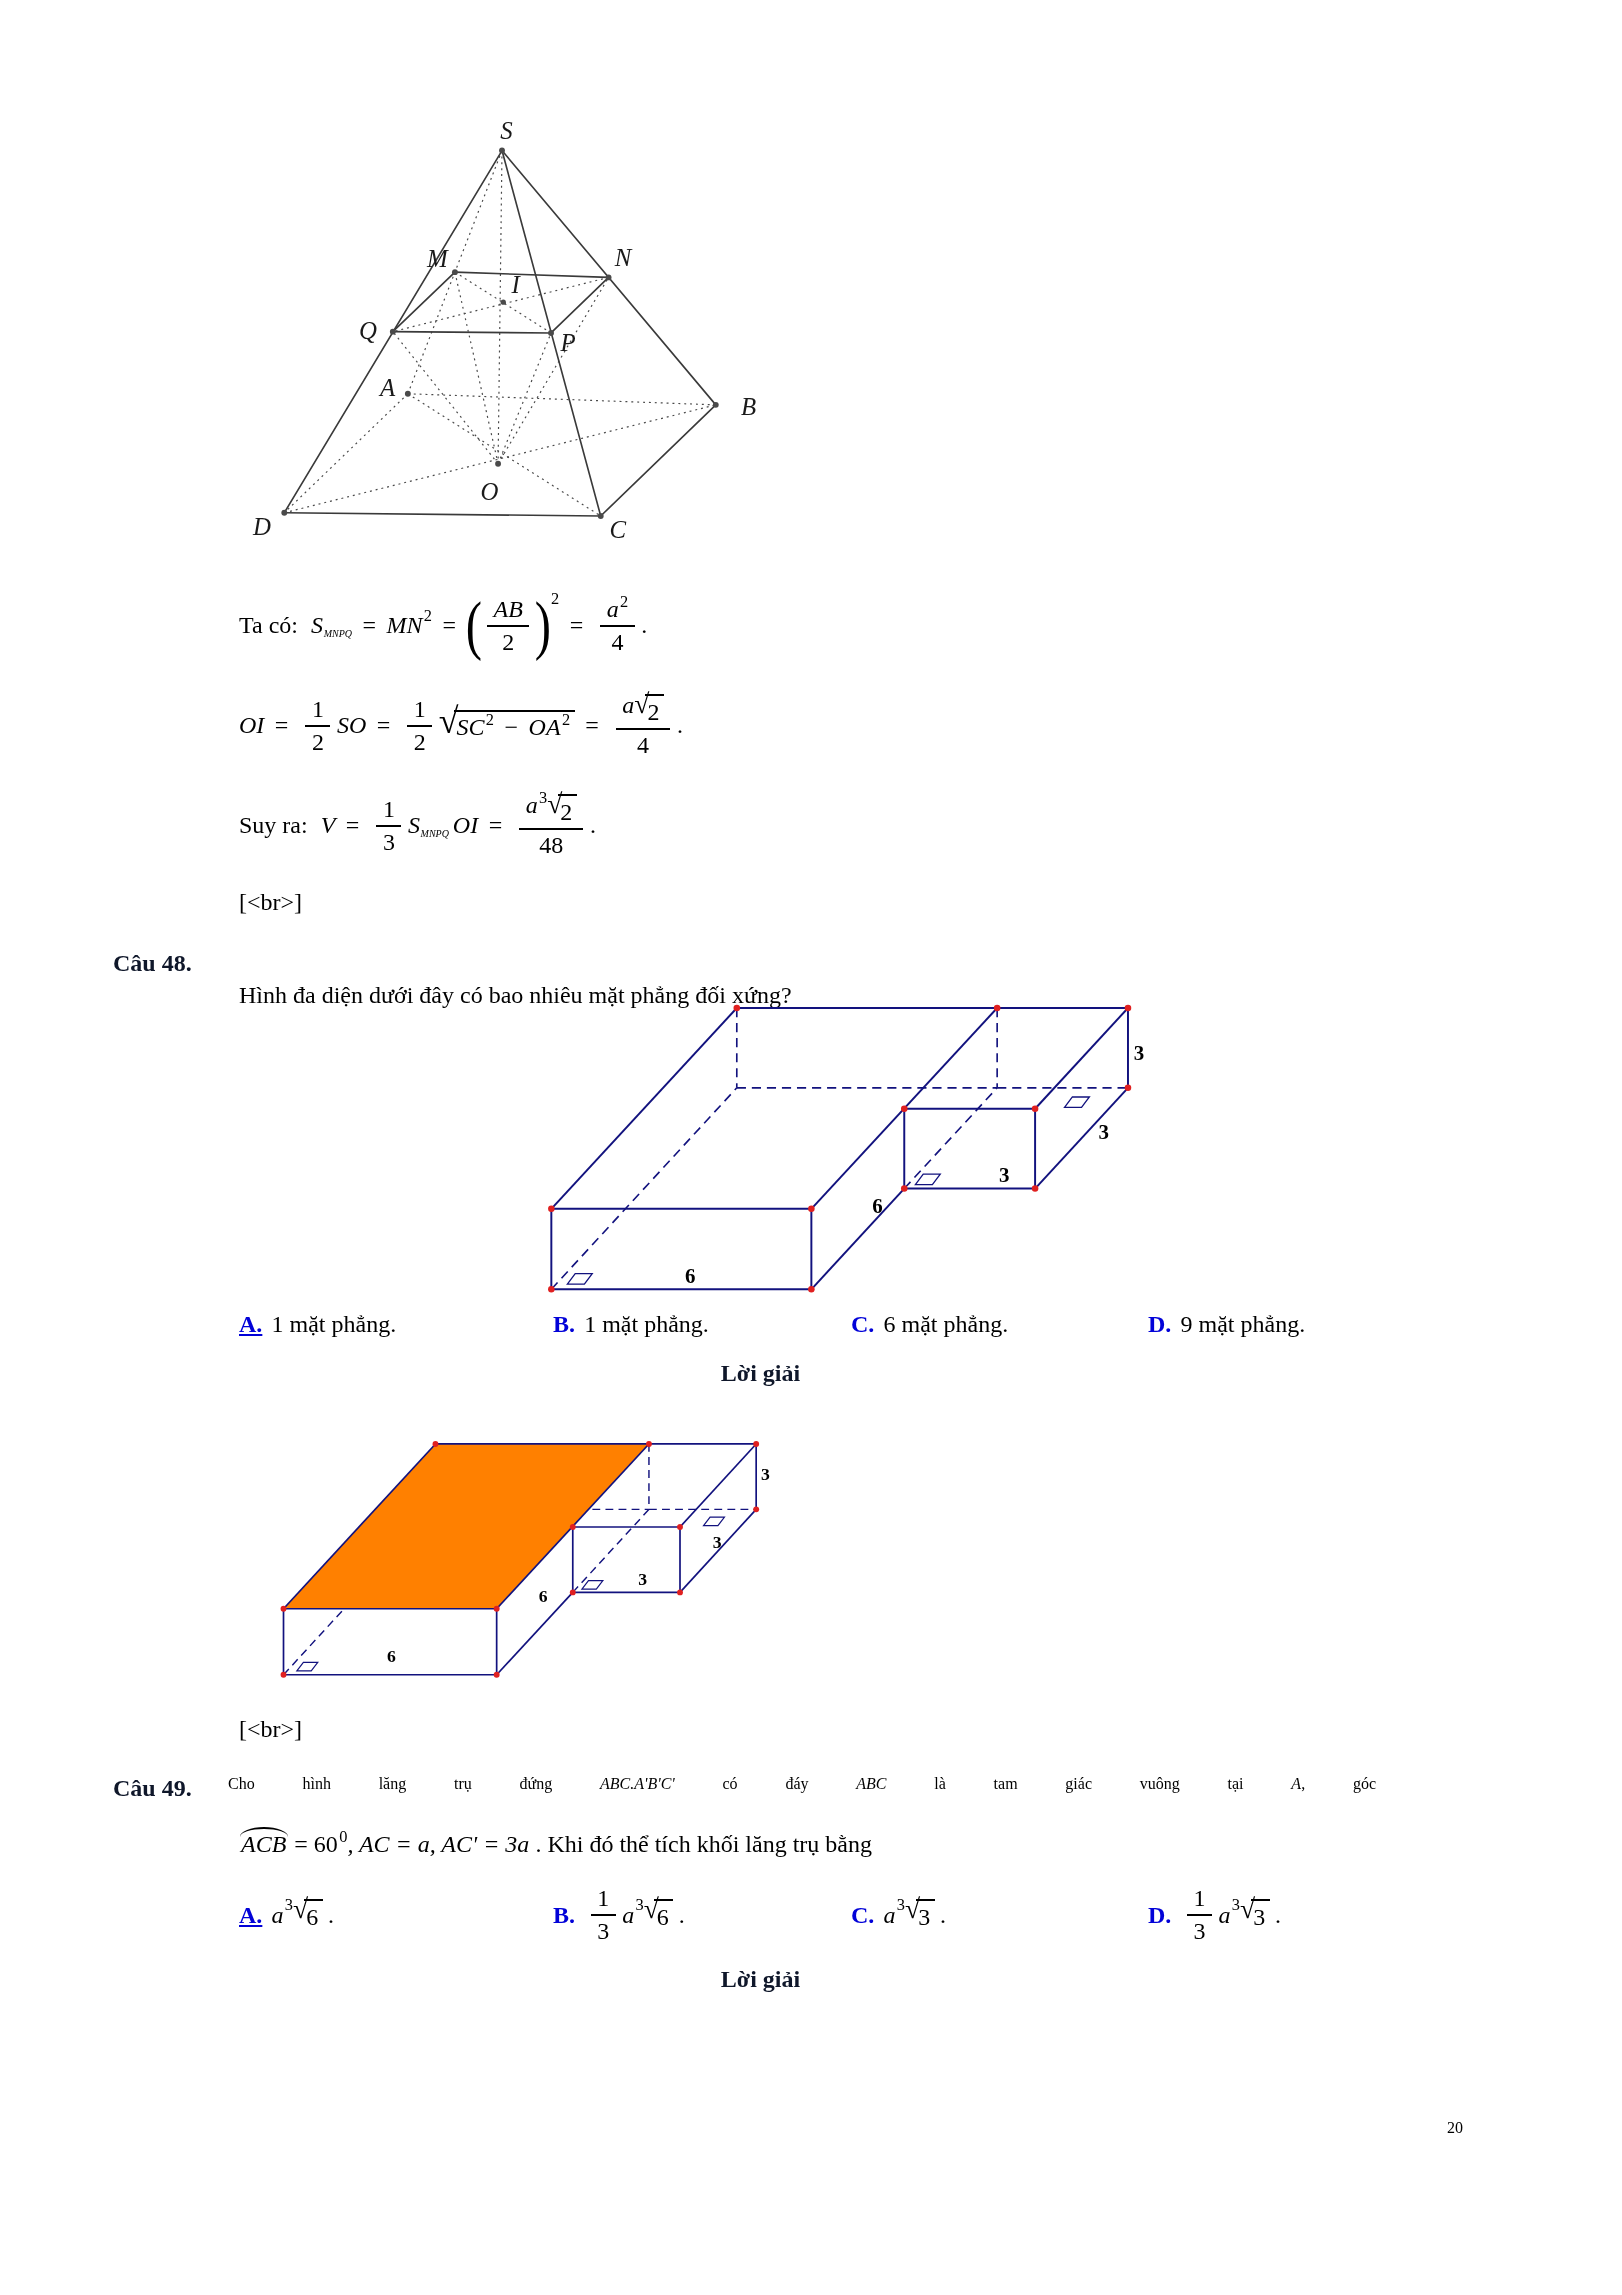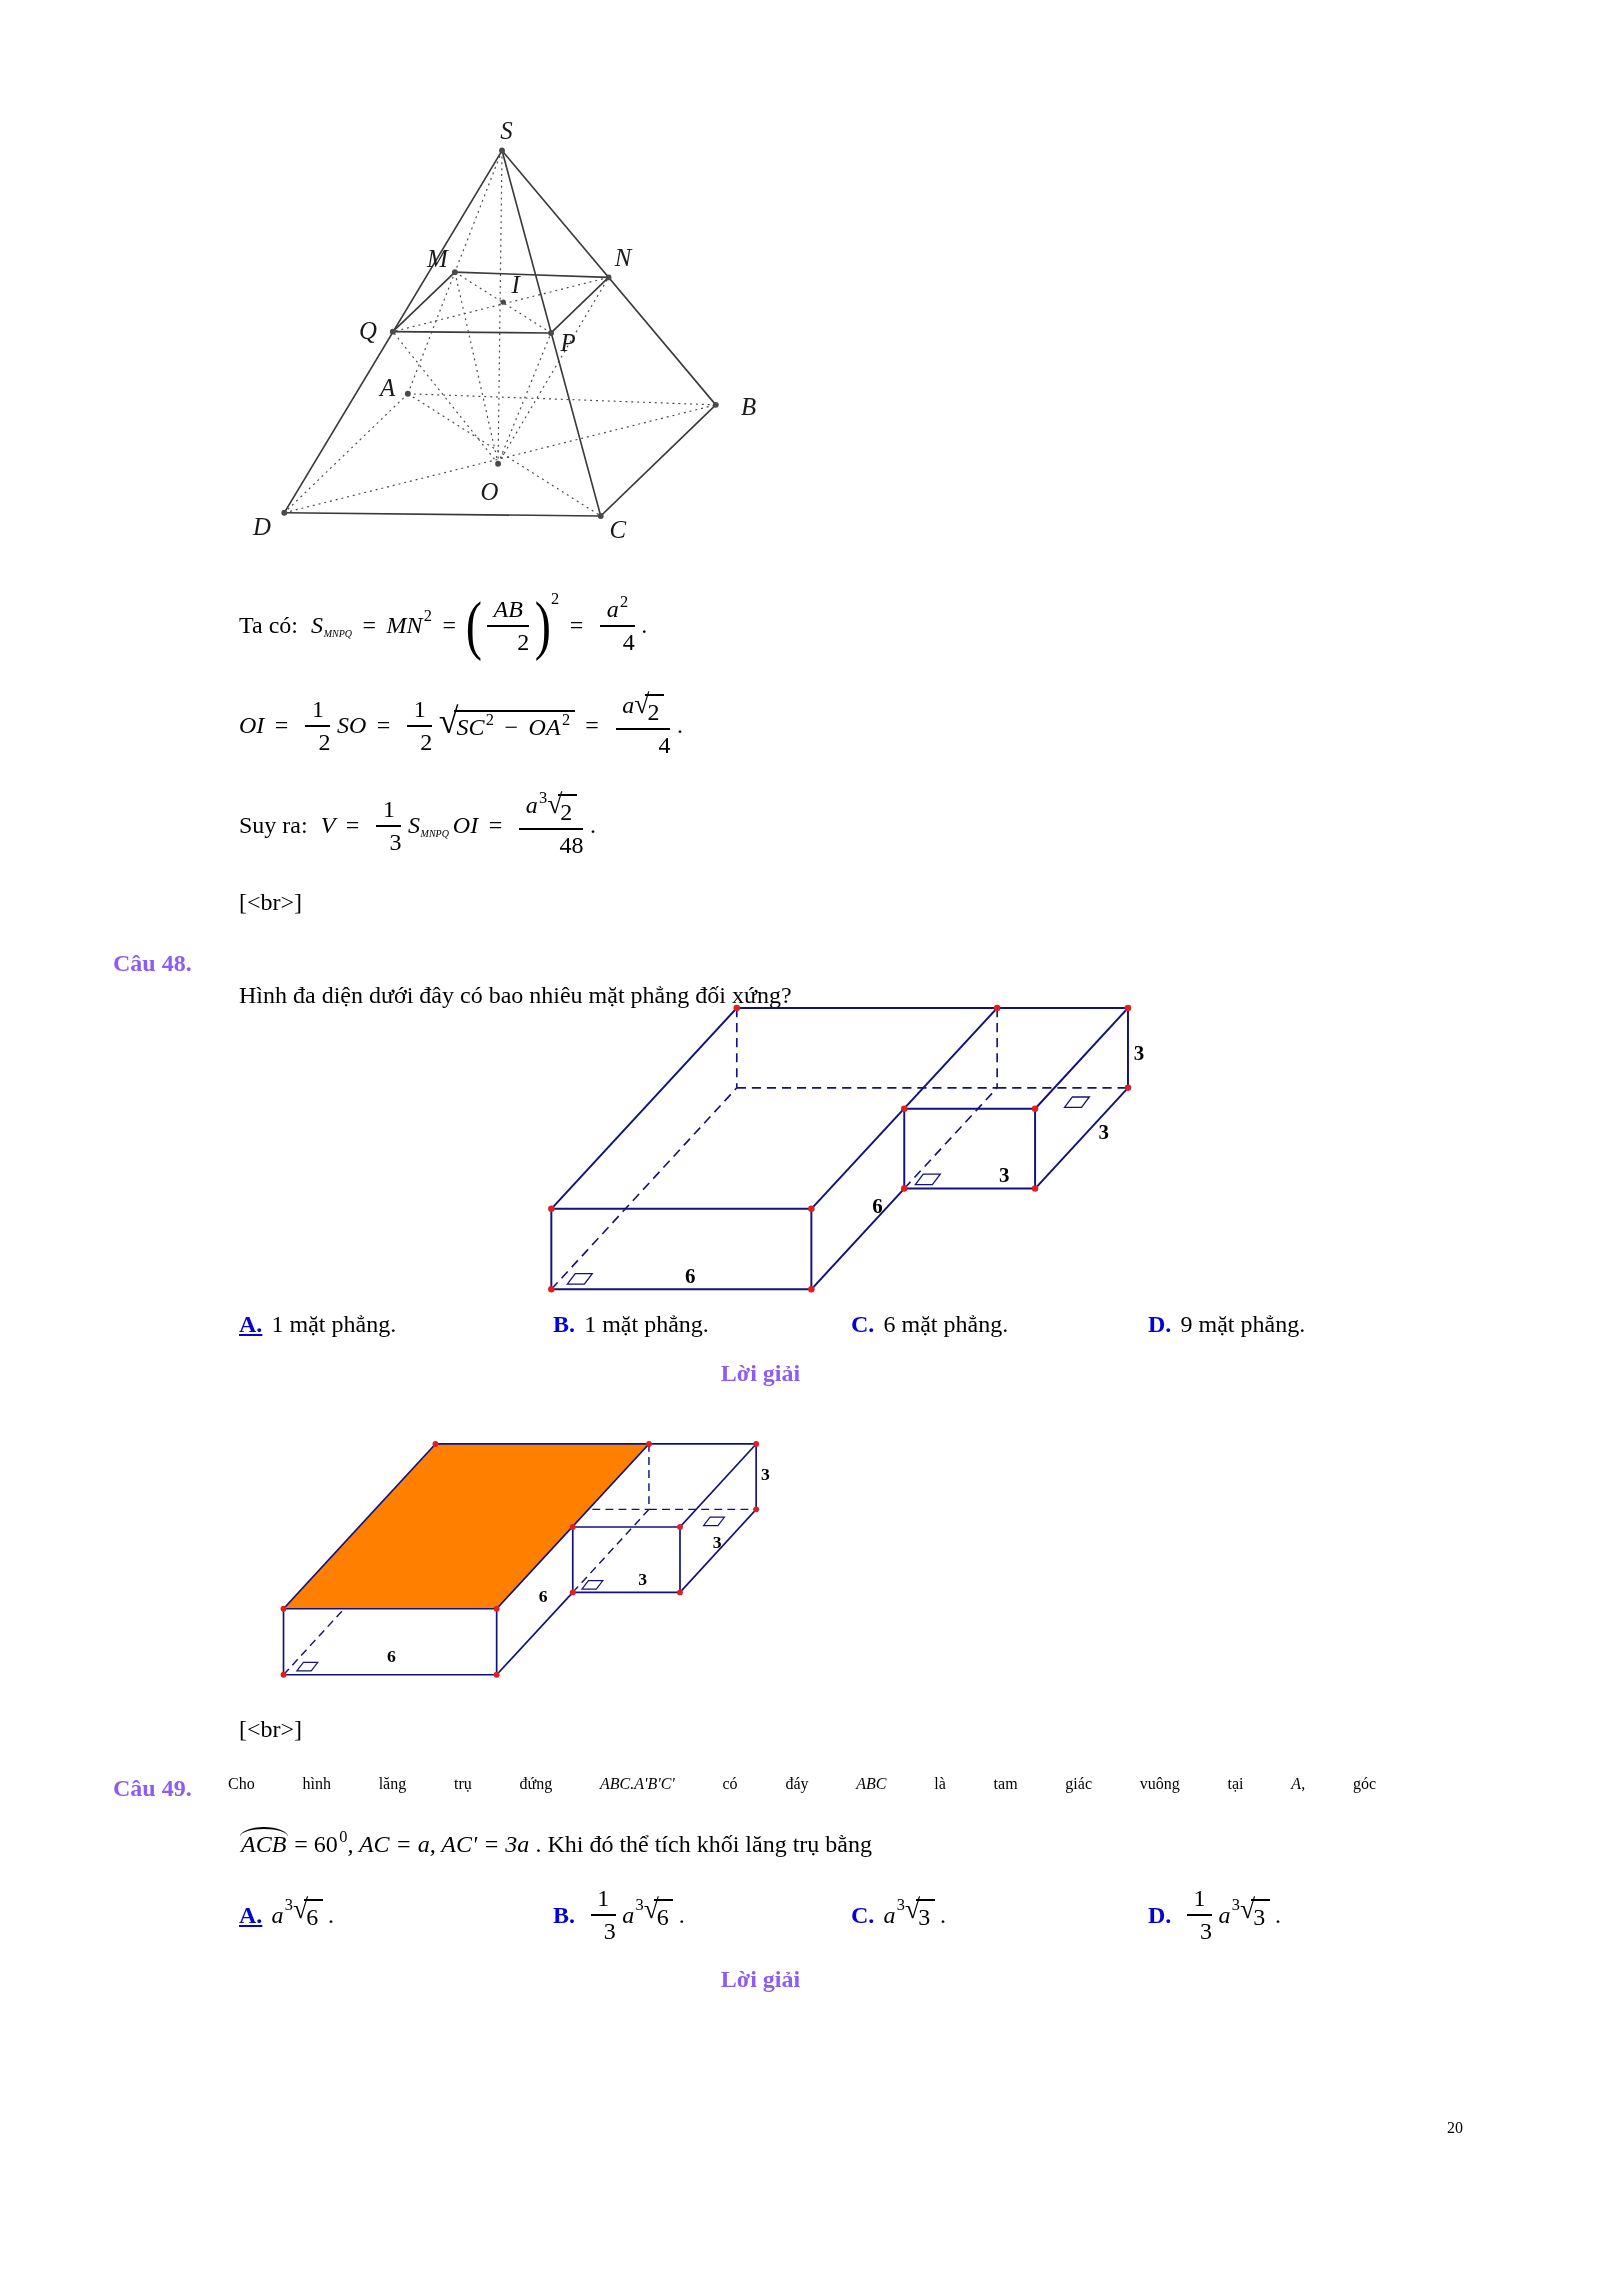--- a/index.html
+++ b/index.html
@@ -2,30 +2,30 @@
 <html style="font-size:10.5px"><head>
 <meta charset="utf-8">
 <style>
   html,body{margin:0;padding:0;}
   body{
     width:1623px;height:2295px;background:#ffffff;position:relative;
     font-family:"Liberation Serif","DejaVu Serif",serif;color:#000;
     overflow:hidden;
   }
   .abs{position:absolute;}
-  .blue{color:#8b5cf6;font-weight:bold;}
+  .blue{color:#0f172a;font-weight:bold;}
   .rm{font-style:normal;}
   .mi{font-style:italic;}
   .t37{font-size:24px;}
   .mrow{position:absolute;display:flex;align-items:center;font-size:24px;height:79px;}
   .lead{margin-right:13px;}
   .op{margin:0 10.5px;font-style:normal;}
   .msup{font-size:16.4px;display:inline-block;transform:translateY(-10.5px);margin-left:1.3px;font-style:normal;}
   .msub{font-size:10px;display:inline-block;transform:translateY(7.9px);margin-left:0.7px;font-style:italic;}
-  .frac{display:inline-flex;flex-direction:column;align-items:flex-end;margin:0 6.5px;}
+  .frac{display:inline-flex;flex-direction:column;align-items:center;margin:0 6.5px;}
   .frac .fn{display:flex;align-items:baseline;justify-content:center;padding:0 6.5px 2px;border-bottom:2px solid #000;line-height:1.12;}
   .frac .fd{display:flex;align-items:baseline;justify-content:center;padding-top:2px;line-height:1.12;}
   .bigp{font-size:65px;font-weight:400;line-height:0.85;display:inline-block;transform:scaleX(0.75);margin:0 -3.9px;font-style:normal;}
   .parenexp{transform:translateY(-27.5px);}
   .sqrt{display:inline-flex;align-items:flex-start;}
   .sqrt .sym{font-size:1.5em;line-height:1;margin-right:-4.6px;margin-top:-6.5px;font-style:normal;}
   .sqrt .rad{border-top:2px solid #000;padding:2.6px 4.6px 0 2.6px;display:inline-flex;align-items:baseline;}
   .sqrt.small .sym{font-size:1.15em;margin-top:-3.9px;}
   .ans-letter{color:#0202d8;font-weight:bold;margin-right:9.2px;font-style:normal;}
   .correct{text-decoration:underline;}

